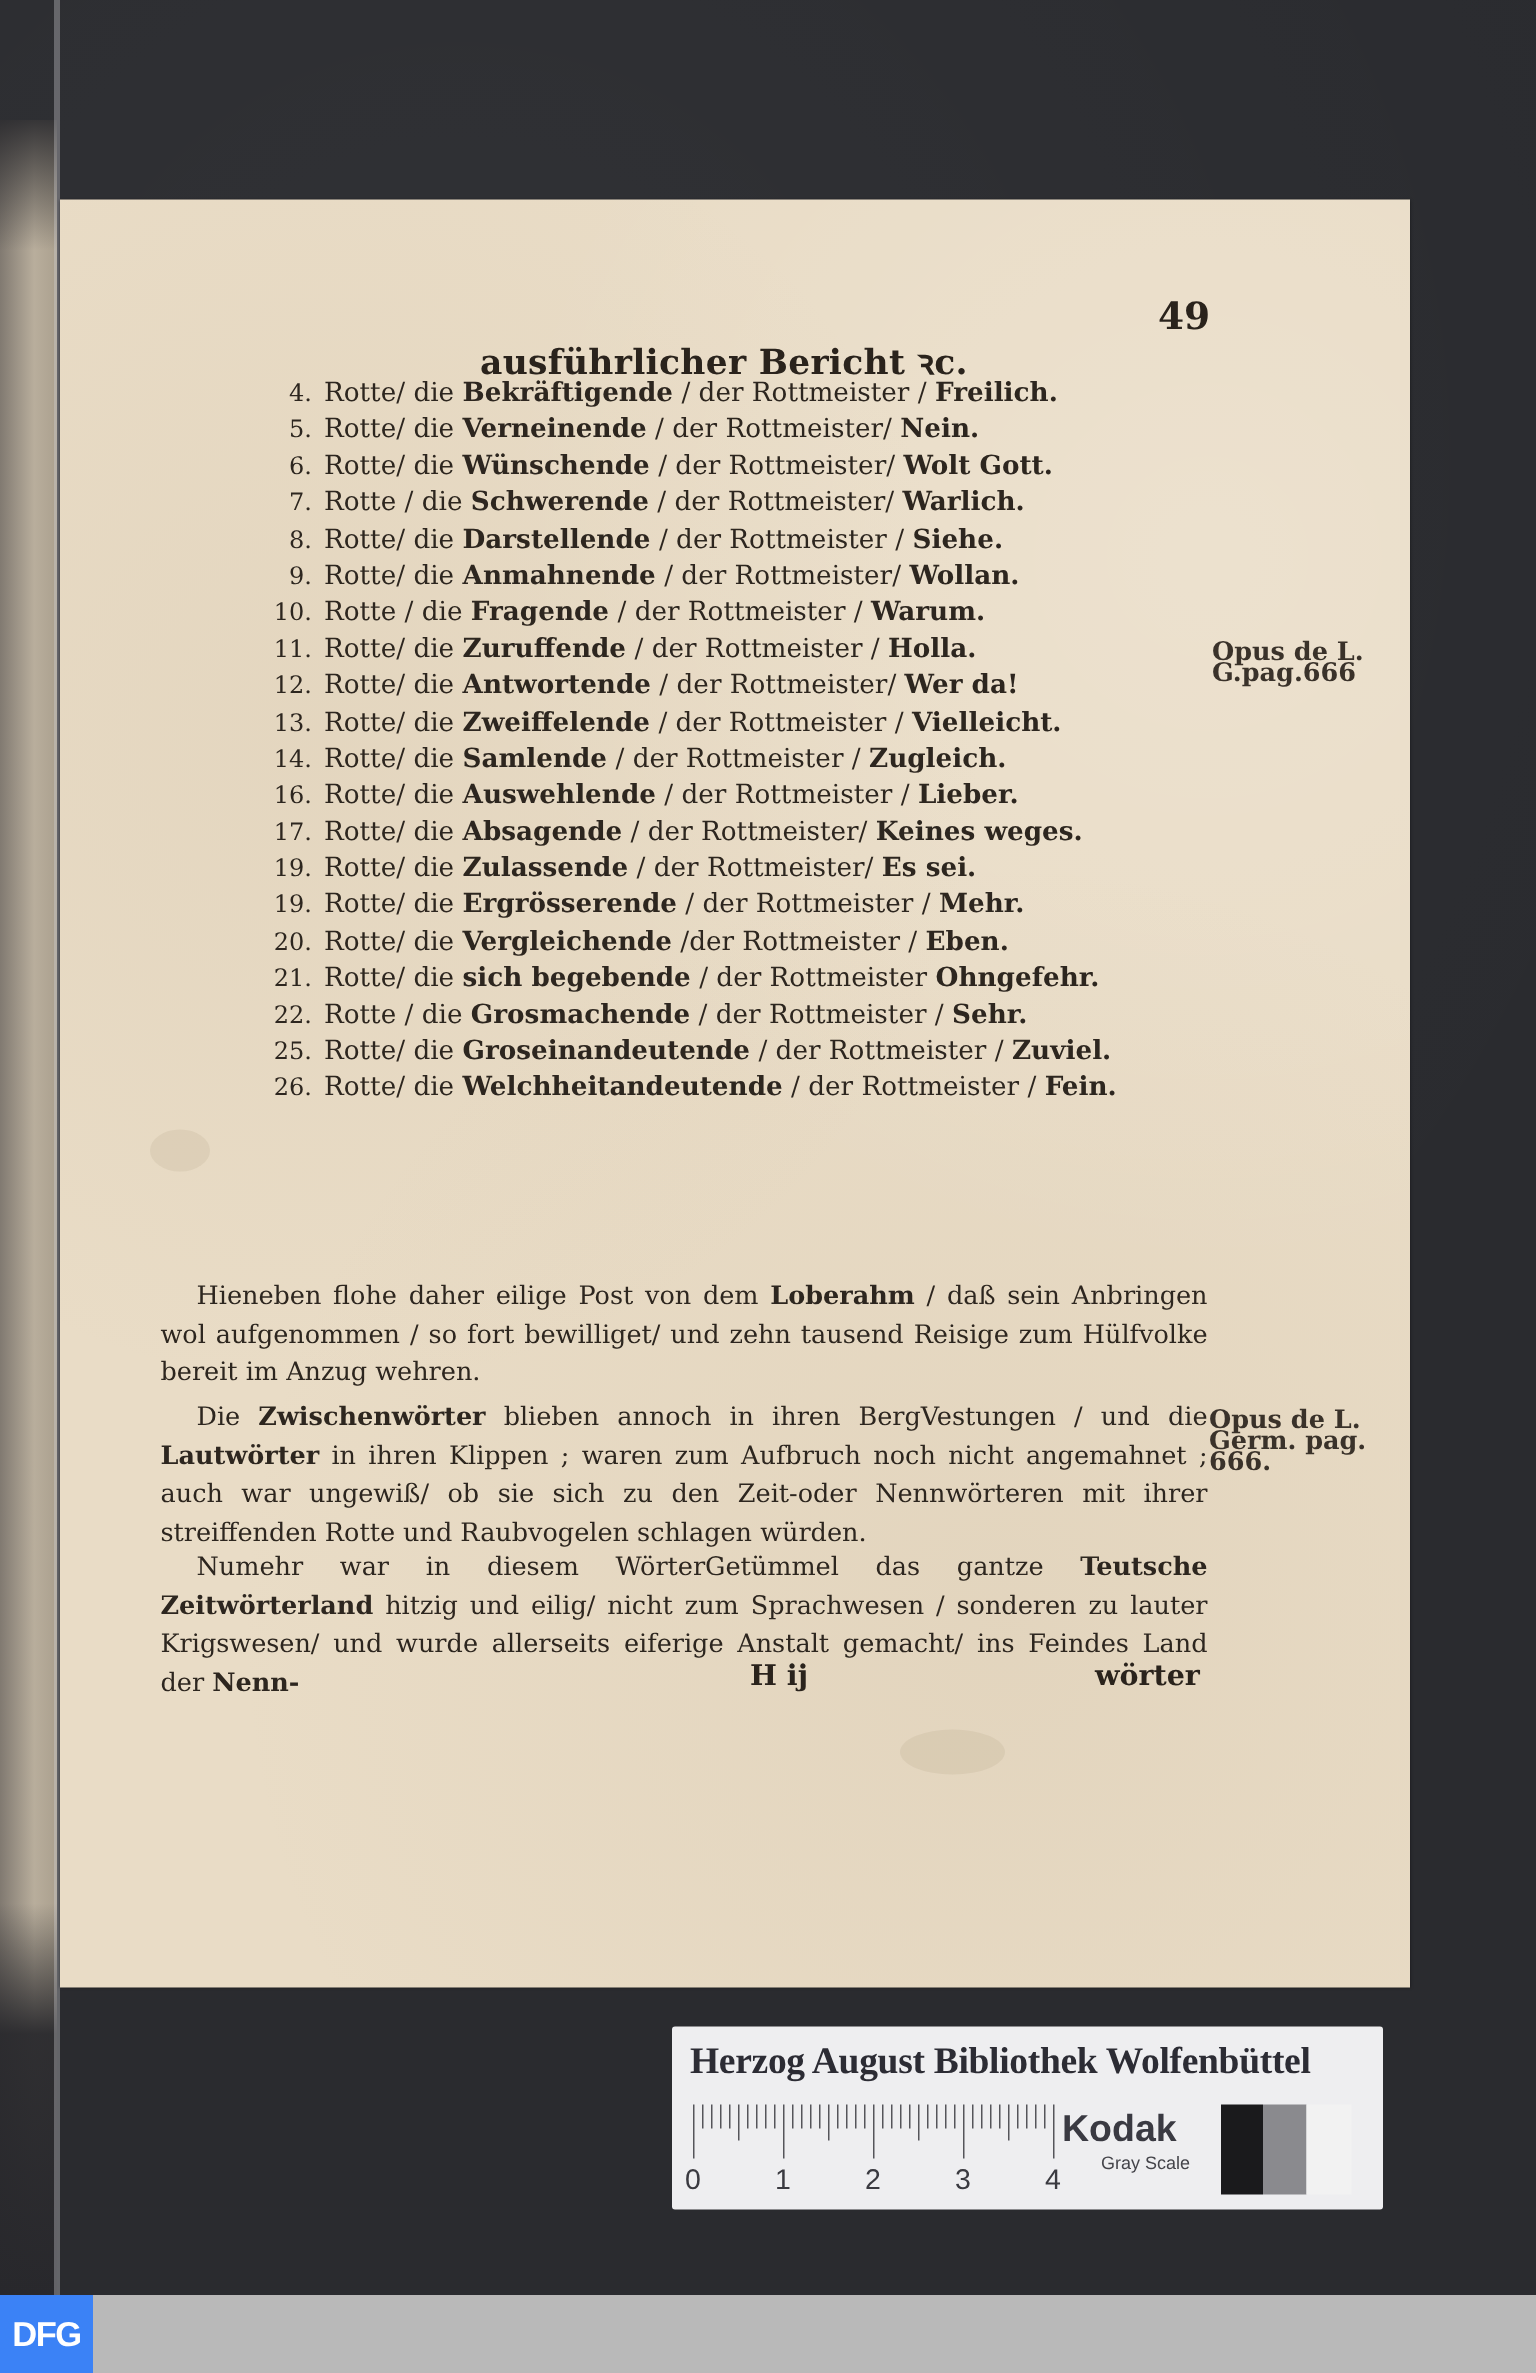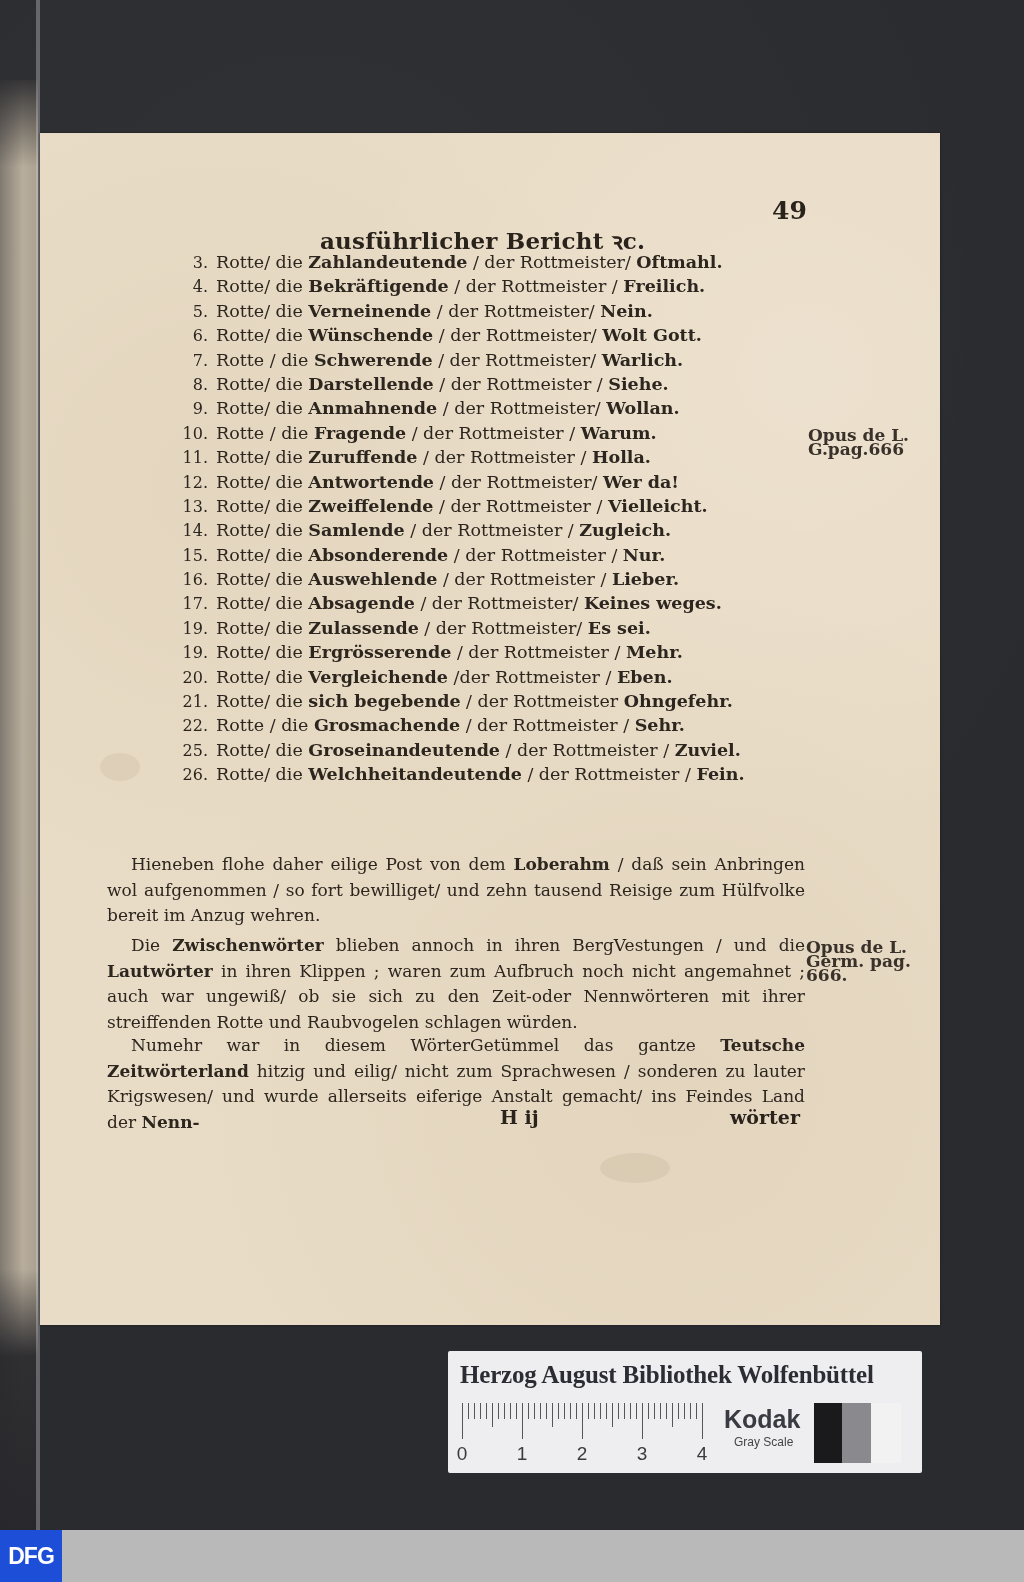--- a/index.html
+++ b/index.html
@@ -83,37 +83,37 @@
       font-family: "Liberation Serif", serif; font-weight: bold; font-size: 25px;
       color: #2c2c34; white-space: nowrap; letter-spacing: -0.2px;
     }
     .ruler { position: absolute; left: 14px; top: 52px; width: 245px; height: 38px; }
     .tick { position: absolute; top: 0; width: 1px; background: #55555a; }
     .ruler-label {
       position: absolute; top: 40px; font-family: "Liberation Sans", sans-serif;
       font-size: 19px; color: #3a3a40; transform: translateX(-50%);
     }
     .kodak {
-      position: absolute; left: 276px; top: 54px;
+      position: absolute; left: 260px; top: 54px;
       font-family: "Liberation Sans", sans-serif; font-weight: bold; font-size: 25px; color: #3a3a42;
     }
     .grayscale-label {
       position: absolute; left: 286px; top: 84px;
       font-family: "Liberation Sans", sans-serif; font-size: 12px; color: #44444a;
     }
     .swatch { position: absolute; top: 52px; height: 60px; }
 
     
     .footer {
       position: absolute; left: 0; top: 1530px; width: 1024px; height: 52px;
       background: #b9b9b9;
     }
     .dfg-logo {
       position: absolute; left: 0; top: 0; width: 62px; height: 52px;
-      background: #1d4ed8; color: #ffffff;
+      background: #3b82f6; color: #ffffff;
       font-family: "Liberation Sans", sans-serif; font-weight: bold; font-size: 23px;
       display: flex; align-items: center; justify-content: center; letter-spacing: -1px;
     }
     .footer-text {
       position: absolute; left: 140px; top: 11px;
       font-family: "Liberation Sans", sans-serif; font-size: 22px; color: #111111; white-space: nowrap;
     }
   </style>
 </head>
 <body>
@@ -125,33 +125,31 @@
 
 <div class="page">
   <div class="stain" style="left:60px;top:620px;width:40px;height:28px;"></div>
   <div class="stain" style="left:560px;top:1020px;width:70px;height:30px;"></div>
 </div>
 
 <div class="running-head">ausführlicher Bericht ꝛc.</div>
 <div class="page-number">49</div>
 
 <div class="list" id="rotte-list">
-    <div class="row"><span class="num">3.</span><span>Rotte/</span> <span>die</span> <span class="bold">Zahlandeutende</span> <span>/ der Rottmeister/</span> <span class="bold">Oftmahl.</span></div>
     <div class="row"><span class="num">4.</span><span>Rotte/</span> <span>die</span> <span class="bold">Bekräftigende</span> <span>/ der Rottmeister /</span> <span class="bold">Freilich.</span></div>
     <div class="row"><span class="num">5.</span><span>Rotte/</span> <span>die</span> <span class="bold">Verneinende</span> <span>/ der Rottmeister/</span> <span class="bold">Nein.</span></div>
     <div class="row"><span class="num">6.</span><span>Rotte/</span> <span>die</span> <span class="bold">Wünschende</span> <span>/ der Rottmeister/</span> <span class="bold">Wolt Gott.</span></div>
     <div class="row"><span class="num">7.</span><span>Rotte /</span> <span>die</span> <span class="bold">Schwerende</span> <span>/ der Rottmeister/</span> <span class="bold">Warlich.</span></div>
     <div class="row"><span class="num">8.</span><span>Rotte/</span> <span>die</span> <span class="bold">Darstellende</span> <span>/ der Rottmeister /</span> <span class="bold">Siehe.</span></div>
     <div class="row"><span class="num">9.</span><span>Rotte/</span> <span>die</span> <span class="bold">Anmahnende</span> <span>/ der Rottmeister/</span> <span class="bold">Wollan.</span></div>
     <div class="row"><span class="num">10.</span><span>Rotte /</span> <span>die</span> <span class="bold">Fragende</span> <span>/ der Rottmeister /</span> <span class="bold">Warum.</span></div>
     <div class="row"><span class="num">11.</span><span>Rotte/</span> <span>die</span> <span class="bold">Zuruffende</span> <span>/ der Rottmeister /</span> <span class="bold">Holla.</span></div>
     <div class="row"><span class="num">12.</span><span>Rotte/</span> <span>die</span> <span class="bold">Antwortende</span> <span>/ der Rottmeister/</span> <span class="bold">Wer da!</span></div>
     <div class="row"><span class="num">13.</span><span>Rotte/</span> <span>die</span> <span class="bold">Zweiffelende</span> <span>/ der Rottmeister /</span> <span class="bold">Vielleicht.</span></div>
     <div class="row"><span class="num">14.</span><span>Rotte/</span> <span>die</span> <span class="bold">Samlende</span> <span>/ der Rottmeister /</span> <span class="bold">Zugleich.</span></div>
-    <div class="row"><span class="num">15.</span><span>Rotte/</span> <span>die</span> <span class="bold">Absonderende</span> <span>/ der Rottmeister /</span> <span class="bold">Nur.</span></div>
     <div class="row"><span class="num">16.</span><span>Rotte/</span> <span>die</span> <span class="bold">Auswehlende</span> <span>/ der Rottmeister /</span> <span class="bold">Lieber.</span></div>
     <div class="row"><span class="num">17.</span><span>Rotte/</span> <span>die</span> <span class="bold">Absagende</span> <span>/ der Rottmeister/</span> <span class="bold">Keines weges.</span></div>
     <div class="row"><span class="num">19.</span><span>Rotte/</span> <span>die</span> <span class="bold">Zulassende</span> <span>/ der Rottmeister/</span> <span class="bold">Es sei.</span></div>
     <div class="row"><span class="num">19.</span><span>Rotte/</span> <span>die</span> <span class="bold">Ergrösserende</span> <span>/ der Rottmeister /</span> <span class="bold">Mehr.</span></div>
     <div class="row"><span class="num">20.</span><span>Rotte/</span> <span>die</span> <span class="bold">Vergleichende</span> <span>/der Rottmeister /</span> <span class="bold">Eben.</span></div>
     <div class="row"><span class="num">21.</span><span>Rotte/</span> <span>die</span> <span class="bold">sich begebende</span> <span>/ der Rottmeister</span> <span class="bold">Ohngefehr.</span></div>
     <div class="row"><span class="num">22.</span><span>Rotte /</span> <span>die</span> <span class="bold">Grosmachende</span> <span>/ der Rottmeister /</span> <span class="bold">Sehr.</span></div>
     <div class="row"><span class="num">25.</span><span>Rotte/</span> <span>die</span> <span class="bold">Groseinandeutende</span> <span>/ der Rottmeister /</span> <span class="bold">Zuviel.</span></div>
     <div class="row"><span class="num">26.</span><span>Rotte/</span> <span>die</span> <span class="bold">Welchheitandeutende</span> <span>/ der Rottmeister /</span> <span class="bold">Fein.</span></div>
   </div>

